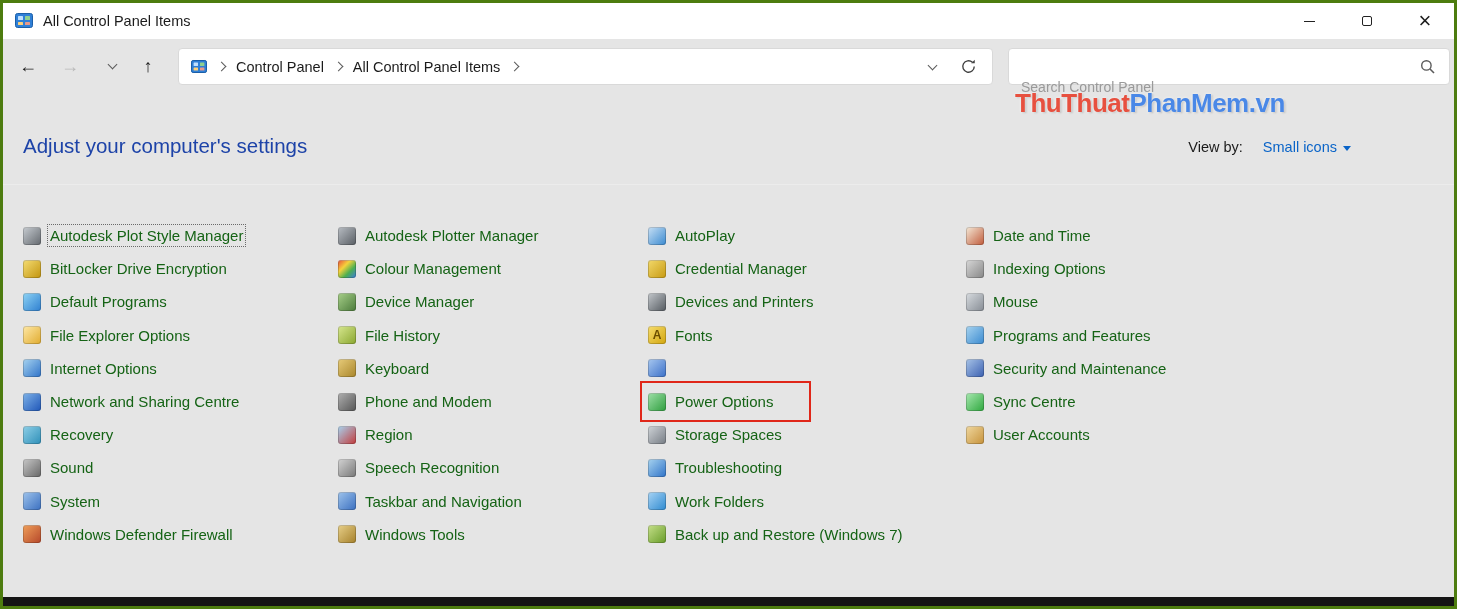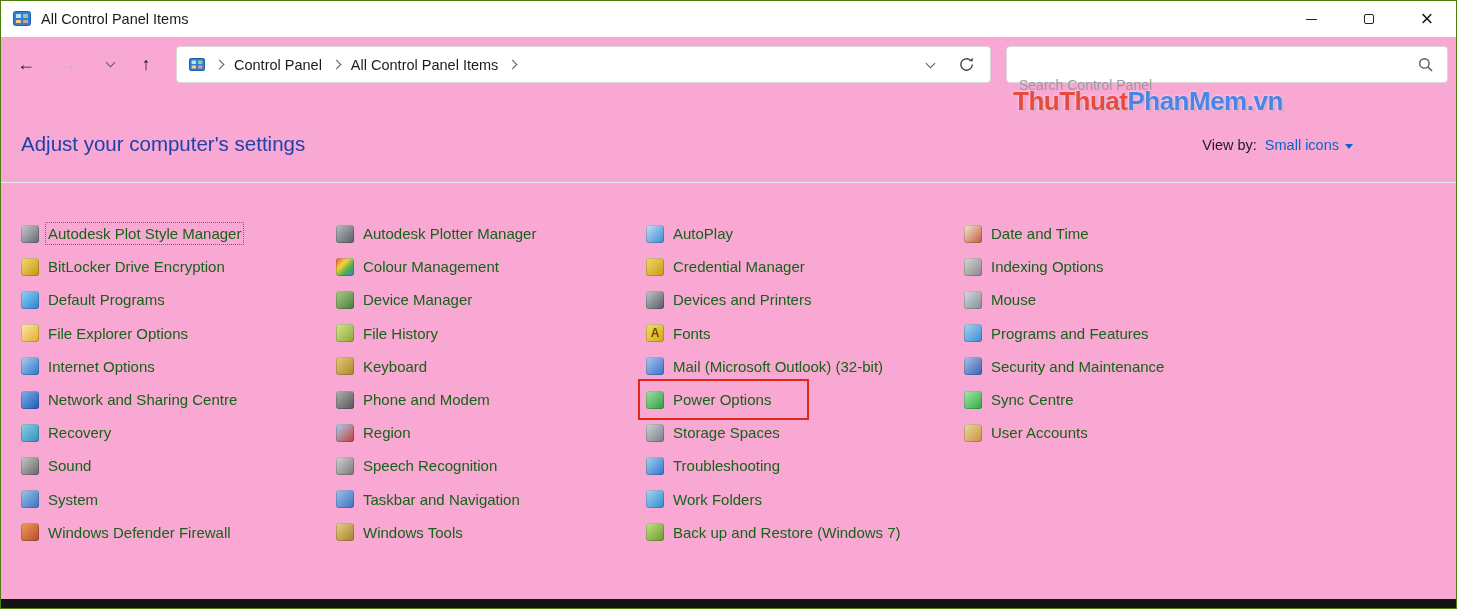--- a/index.html
+++ b/index.html
@@ -2,21 +2,21 @@
 <html style="--item_link: #156315; --header_blue: #1d43a8; --view_by_link: #0a64c8; --highlight_box: #e02719; --watermark_red: #e8402e; --watermark_blue: #3a7fe8;"><head>
 <meta charset="utf-8">
 <style>
   * { box-sizing: border-box; margin: 0; padding: 0; }
   html,body { width:1457px; height:609px; }
   body {
     font-family: "Liberation Sans", "DejaVu Sans", sans-serif;
     background:#fff; position:relative; overflow:hidden; cursor:default;
     -webkit-font-smoothing:antialiased;
   }
-  .window { position:absolute; inset:0; background:#f9a8d4; border:1px solid #4d7c0f; }
+  .window { position:absolute; inset:0; background:#e5e5e5; border:3px solid #4d7c0f; }
 
   
   .titlebar { height:36px; display:flex; align-items:center; padding-left:12px; position:relative; background:#fff; }
   .app-icon { width:18px; height:18px; display:inline-flex; }
   .title { font-size:14.5px; color:#1b1b1b; margin-left:10px; }
   .win-controls { position:absolute; right:0; top:0; height:36px; display:flex; }
   .win-btn { width:58px; height:36px; display:flex; align-items:center; justify-content:center; }
   .glyph-min { width:11px; border-top:1px solid #222; display:inline-block; }
   .glyph-max { width:10px; height:10px; border:1.1px solid #222; border-radius:2px; display:inline-block; }
   .glyph-close::before { content:"×"; font-size:22px; font-weight:300; color:#1b1b1b; line-height:1; }
@@ -42,21 +42,21 @@
 
   .searchbox { position:absolute; left:1005px; top:9px; width:442px; height:37px; border:1px solid #d9d9d9; border-radius:4px; background:#fff; }
   .search-placeholder { position:absolute; left:12px; top:10px; font-size:14px; color:#9a9a9a; white-space:nowrap; max-width:250px; overflow:hidden;margin-top:20px; }
   .watermark { position:absolute; left:6px; top:50%; transform:translateY(-50%); font-size:26px; font-weight:bold; white-space:nowrap; opacity:.9; letter-spacing:-0.5px; text-shadow:0 0 3px rgba(255,255,255,.9), 1.5px 1.5px 2px rgba(120,120,120,.45);margin-top:36px; }
   .wm-red { color:var(--watermark_red,#e8402e); }
   .wm-blue { color:var(--watermark_blue,#3a7fe8); }
   .search-icon { position:absolute; right:13px; top:10px; width:16px; height:16px; display:inline-flex; }
 
   
   .page-header { position:absolute; left:20px; top:131px; font-size:20.5px; color:var(--header_blue,#1d43a8); }
-  .viewby { position:absolute; top:136px; right:103px; font-size:14.5px; color:#1b1b1b; display:flex; align-items:center; gap:8px; }
+  .viewby { position:absolute; top:136px; right:103px; font-size:14.5px; color:#1b1b1b; display:flex; align-items:center; gap:20px; }
   .viewby-link { color:var(--view_by_link,#0a64c8); display:inline-flex; align-items:center; gap:6px; }
   .tri-down { width:0; height:0; border-left:4.5px solid transparent; border-right:4.5px solid transparent; border-top:5.5px solid var(--view_by_link,#0a64c8); display:inline-block; margin-top:2px; }
   .divider { position:absolute; left:0; right:0; top:181px; border-top:1px solid #ececec; }
 
   
   .items { position:absolute; left:20px; top:216px; display:grid; grid-template-rows:repeat(10,33.2px); grid-template-columns:315px 310px 318px auto; grid-auto-flow:column; }
   .item { display:flex; align-items:center; gap:9px; width:max-content; padding-right:6px; height:33.2px; }
   .item .label { font-size:15px; color:var(--item_link,#156315); white-space:nowrap; }
   .item.focused .label { outline:1px dotted #6a6a6a; outline-offset:2px; }
   .item.highlighted { position:relative; }
@@ -283,21 +283,20 @@
       <div class="item">
     <span class="icon ic-devices-printers"></span>
     <span class="label">Devices and Printers</span>
   </div>
       <div class="item">
     <span class="icon ic-fonts"></span>
     <span class="label">Fonts</span>
   </div>
       <div class="item">
     <span class="icon ic-mail"></span>
-    <span class="label">Mail (Microsoft Outlook) (32-bit)</span>
   </div>
       <div class="item highlighted">
     <span class="icon ic-power-options"></span>
     <span class="label">Power Options</span>
   </div>
       <div class="item">
     <span class="icon ic-storage-spaces"></span>
     <span class="label">Storage Spaces</span>
   </div>
       <div class="item">

